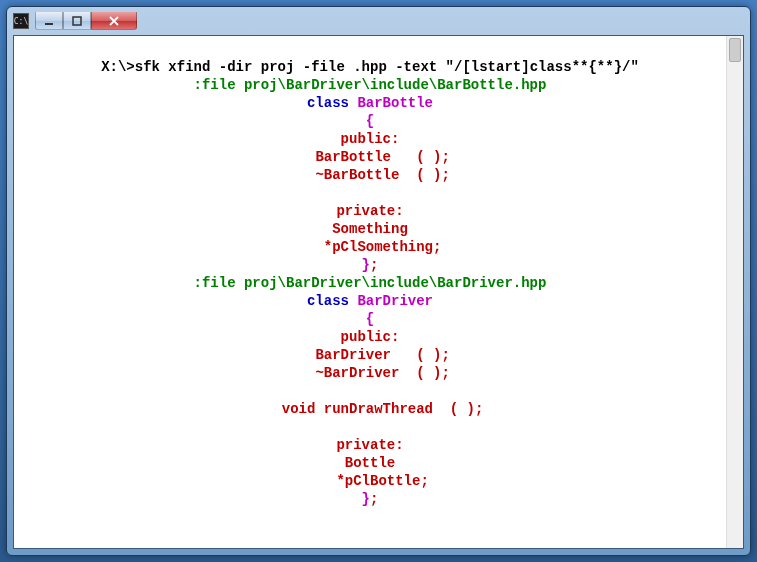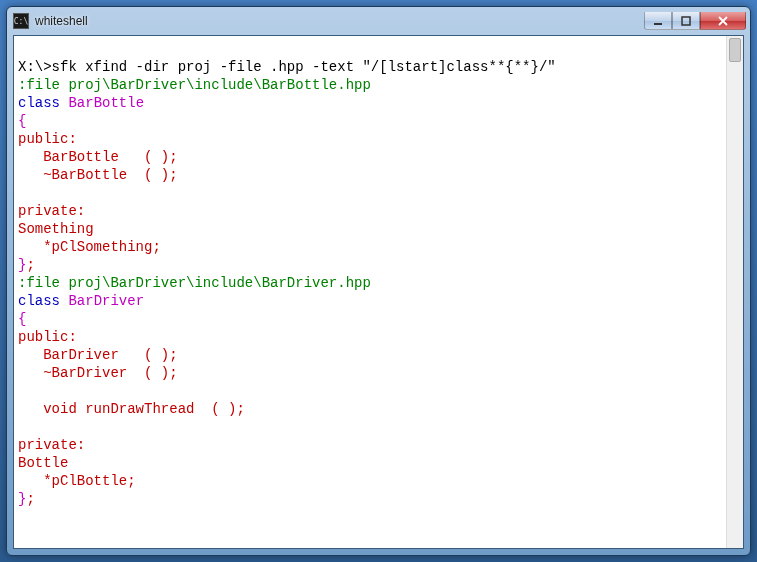--- a/index.html
+++ b/index.html
@@ -80,21 +80,22 @@
     flex:1;
     background: #ffffff;
     font-family: "Consolas","Courier New",monospace;
     font-size: 14px;
     line-height: 18px;
     padding: 4px 4px;
     white-space: pre;
     overflow:hidden;
     color:#000;
     position:relative;
-    font-weight: normal;
+    font-weight: bold;
+    text-align: center;
   }
   .scrollbar {
     width:17px;
     background:#f0f0f0;
     border-left:1px solid #ddd;
     position:relative;
   }
   .scroll-thumb {
     position:absolute;
     top:2px; left:2px; right:2px;
@@ -108,21 +109,20 @@
   .c-blue  { color:#0000c0; }
   .c-magenta{ color:#c000c0; }
   .c-red   { color:#c00000; }
 </style>
 </head>
 <body>
 
 <div class="window">
   <div class="titlebar">
     <div class="title-icon">C:\</div>
-    <div class="title-text">whiteshell</div>
     <div class="win-btns">
       <div class="win-btn min">
         <svg viewBox="0 0 10 10">
             <rect x="1" y="7" width="8" height="2" fill="#333"></rect>
           </svg>
       </div>
       <div class="win-btn max">
         <svg viewBox="0 0 10 10">
             <rect x="1" y="1" width="8" height="8" fill="none" stroke="#333" stroke-width="1.5"></rect>
           </svg>

